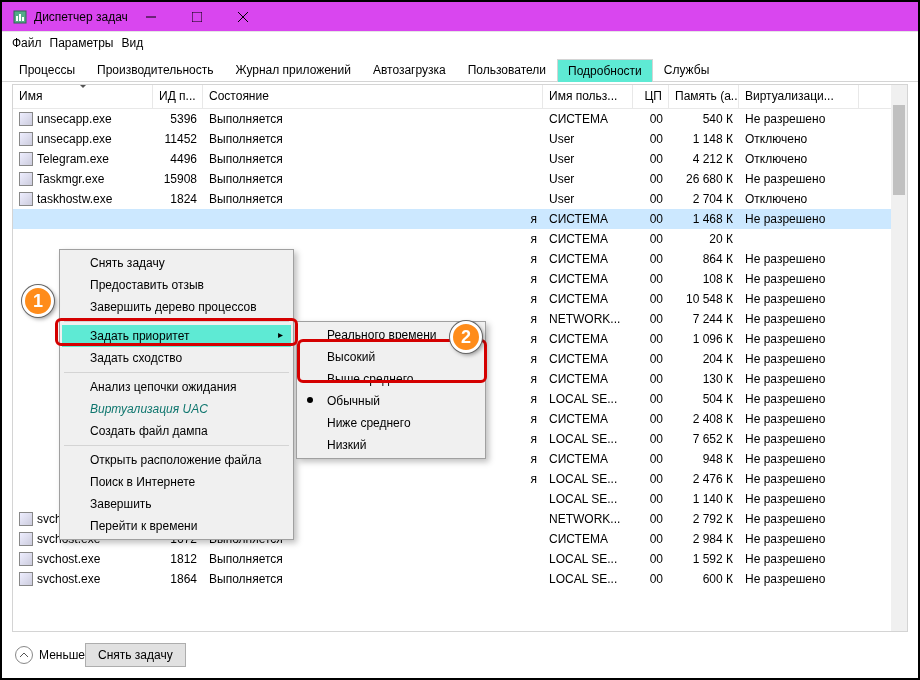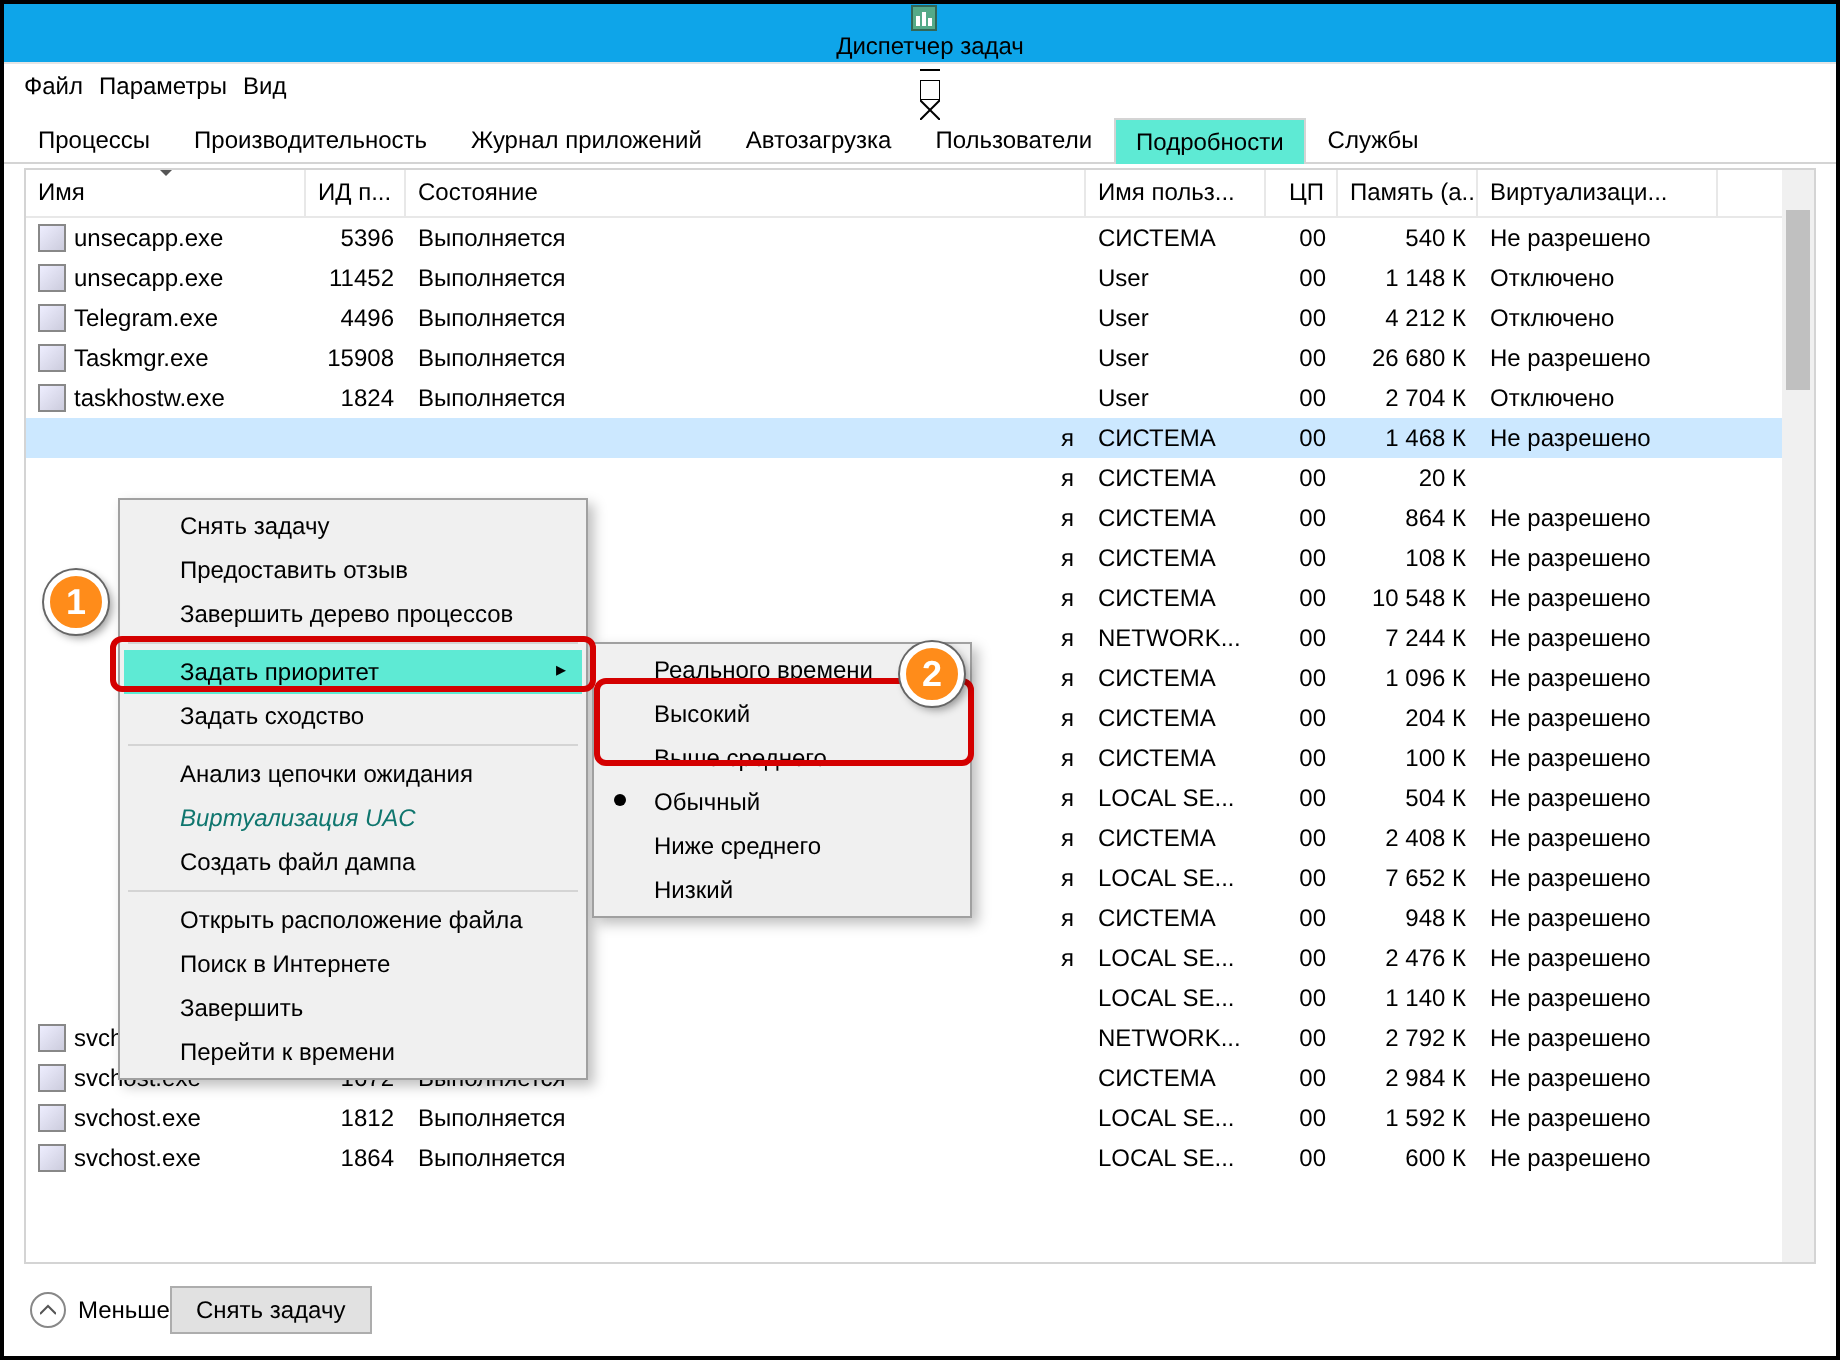--- a/index.html
+++ b/index.html
@@ -1,17 +1,17 @@
 <!DOCTYPE html>
 <html><head>
 <meta charset="utf-8">
 <style>
 * { box-sizing: border-box; margin: 0; padding: 0; font-family: "Segoe UI", Tahoma, sans-serif; font-size: 12px; }
 body { background: #fff; width: 920px; height: 680px; position: relative; border: 2px solid #000; }
-.titlebar { height: 30px; background: #0ea5e9; display: flex; align-items: center; padding-left: 10px; border-bottom: 1px solid #e5e5e5; flex-direction: column; }
+.titlebar { height: 30px; background: #d946ef; display: flex; align-items: center; padding-left: 10px; border-bottom: 1px solid #e5e5e5; }
 .titlebar-icon { width: 16px; height: 16px; margin-right: 6px; display: inline-flex; align-items: center; justify-content: center; }
 .win-btn { width: 46px; height: 30px; display: flex; align-items: center; justify-content: center; color: #000; }
 .menubar { height: 22px; display: flex; align-items: center; padding-left: 6px; gap: 0; }
 .menubar span { padding: 2px 4px; }
 .tabs { display: flex; border-bottom: 1px solid #d4d4d4; padding: 4px 6px 0 6px; gap: 0; }
 .tab { padding: 4px 10px; border: 1px solid transparent; border-bottom: none; }
 .tab.active { border-color: #d4d4d4; background: #5eead4; position: relative; top: 1px; }
 .content { position: absolute; top: 82px; left: 10px; right: 10px; bottom: 46px; border: 1px solid #d4d4d4; }
 .headers { display: flex; height: 24px; border-bottom: 1px solid #e8e8e8; }
 .header-cell { padding: 4px 6px; border-right: 1px solid #e8e8e8; overflow: hidden; white-space: nowrap; position: relative; }
@@ -219,21 +219,21 @@
         <div class="cell col-cpu right">00</div>
         <div class="cell col-mem right">204 К</div>
         <div class="cell col-virt">Не разрешено</div>
       </div>
       <div class="row">
         <div class="cell col-name"></div>
         <div class="cell col-pid right"></div>
         <div class="cell col-status" style="text-align: right;">я</div>
         <div class="cell col-user">СИСТЕМА</div>
         <div class="cell col-cpu right">00</div>
-        <div class="cell col-mem right">100 К</div>
+        <div class="cell col-mem right">130 К</div>
         <div class="cell col-virt">Не разрешено</div>
       </div>
       <div class="row">
         <div class="cell col-name"></div>
         <div class="cell col-pid right"></div>
         <div class="cell col-status" style="text-align: right;">я</div>
         <div class="cell col-user">LOCAL SE...</div>
         <div class="cell col-cpu right">00</div>
         <div class="cell col-mem right">504 К</div>
         <div class="cell col-virt">Не разрешено</div>

